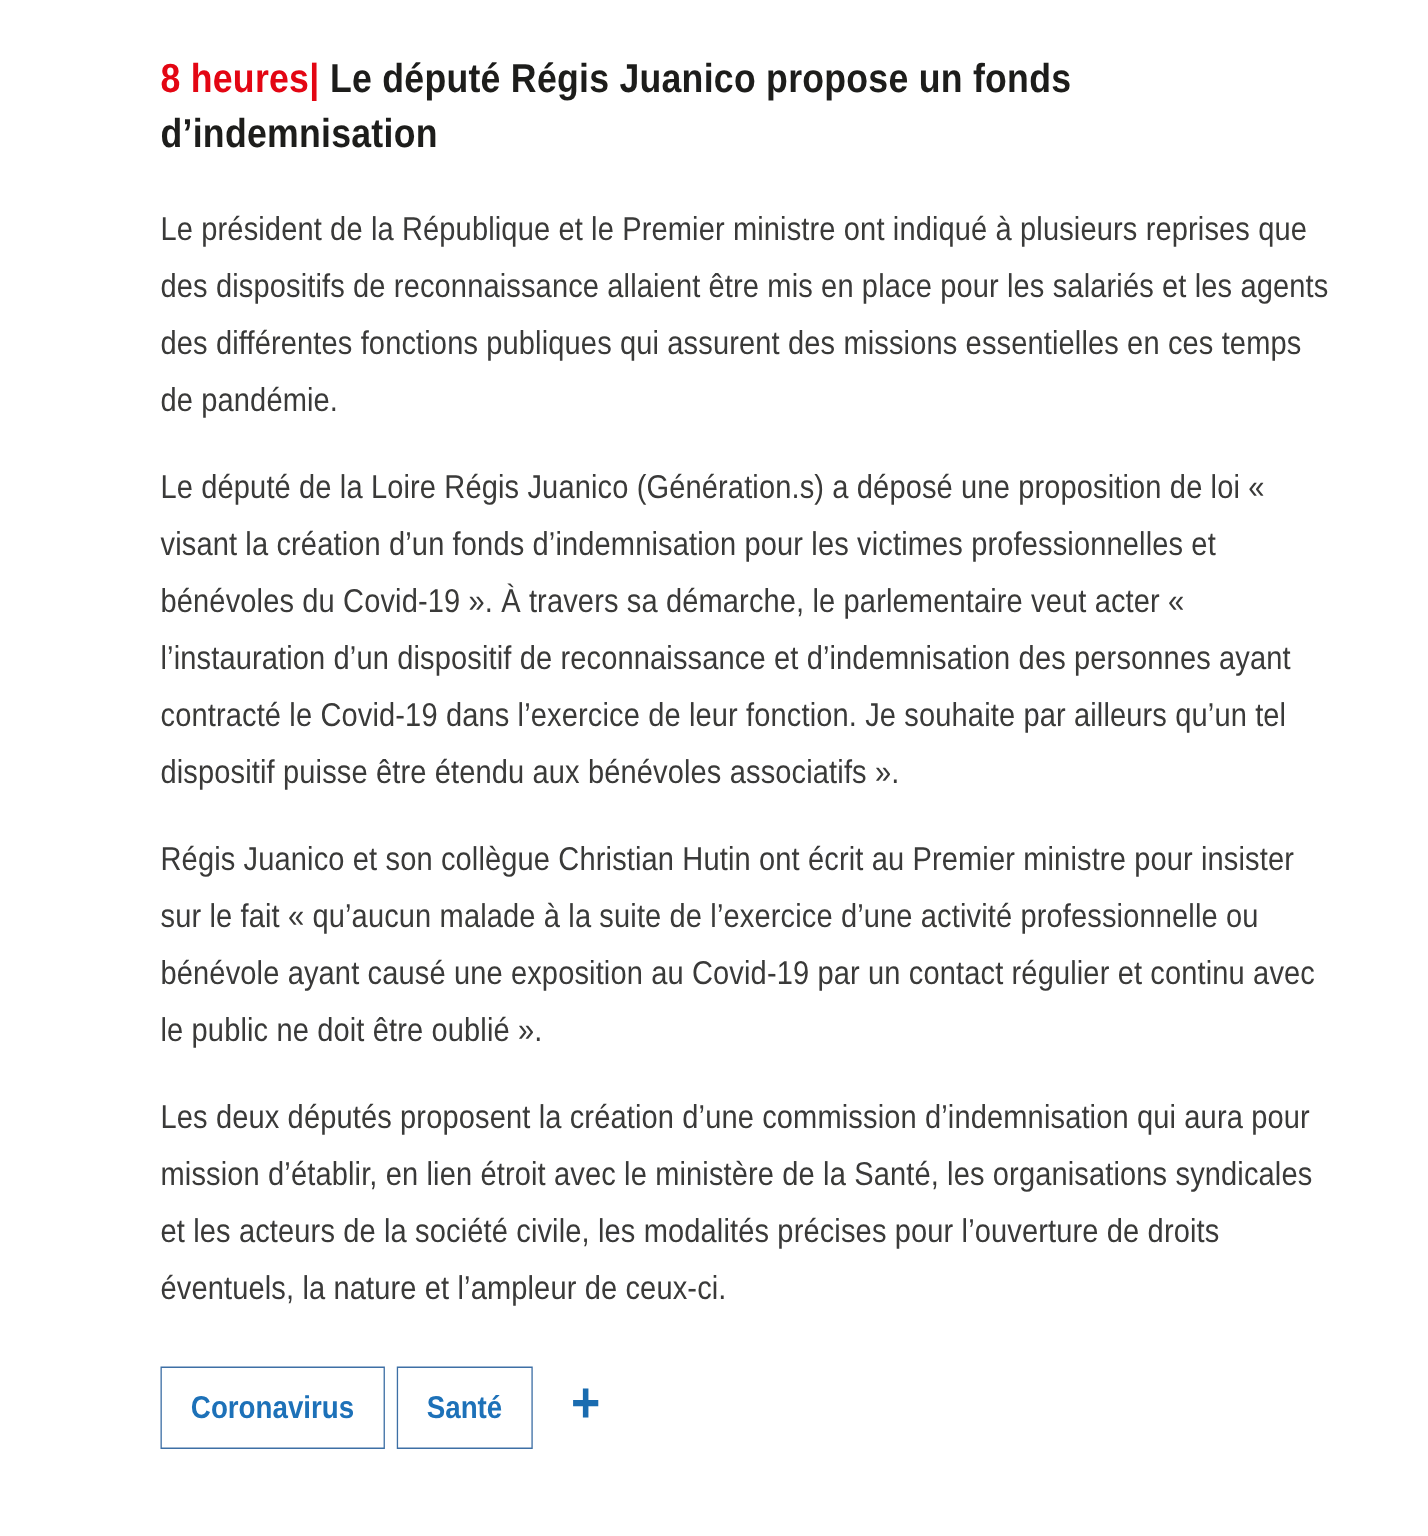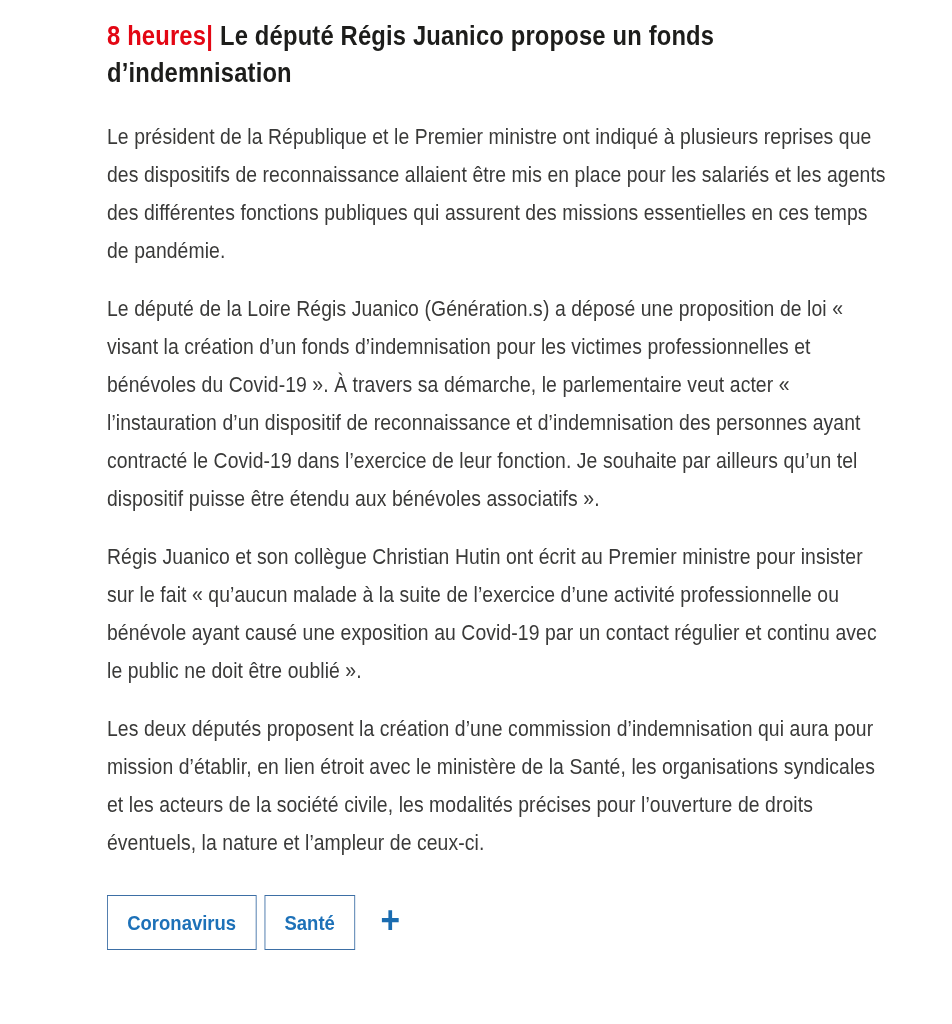--- a/index.html
+++ b/index.html
@@ -7,21 +7,21 @@
     padding: 0;
     background: #ffffff;
   }
   body {
     width: 952px;
     height: 1024px;
     overflow: hidden;
     font-family: "Liberation Sans", sans-serif;
   }
   .post {
-    margin: 18px 0 0 107px;
+    margin: 34px 0 0 107px;
   }
   
   .condensed {
     width: 886px;
     transform: scaleX(0.88);
     transform-origin: 0 0;
   }
   h2.post-title {
     margin: 0 0 26px 0;
     font-size: 27px;

